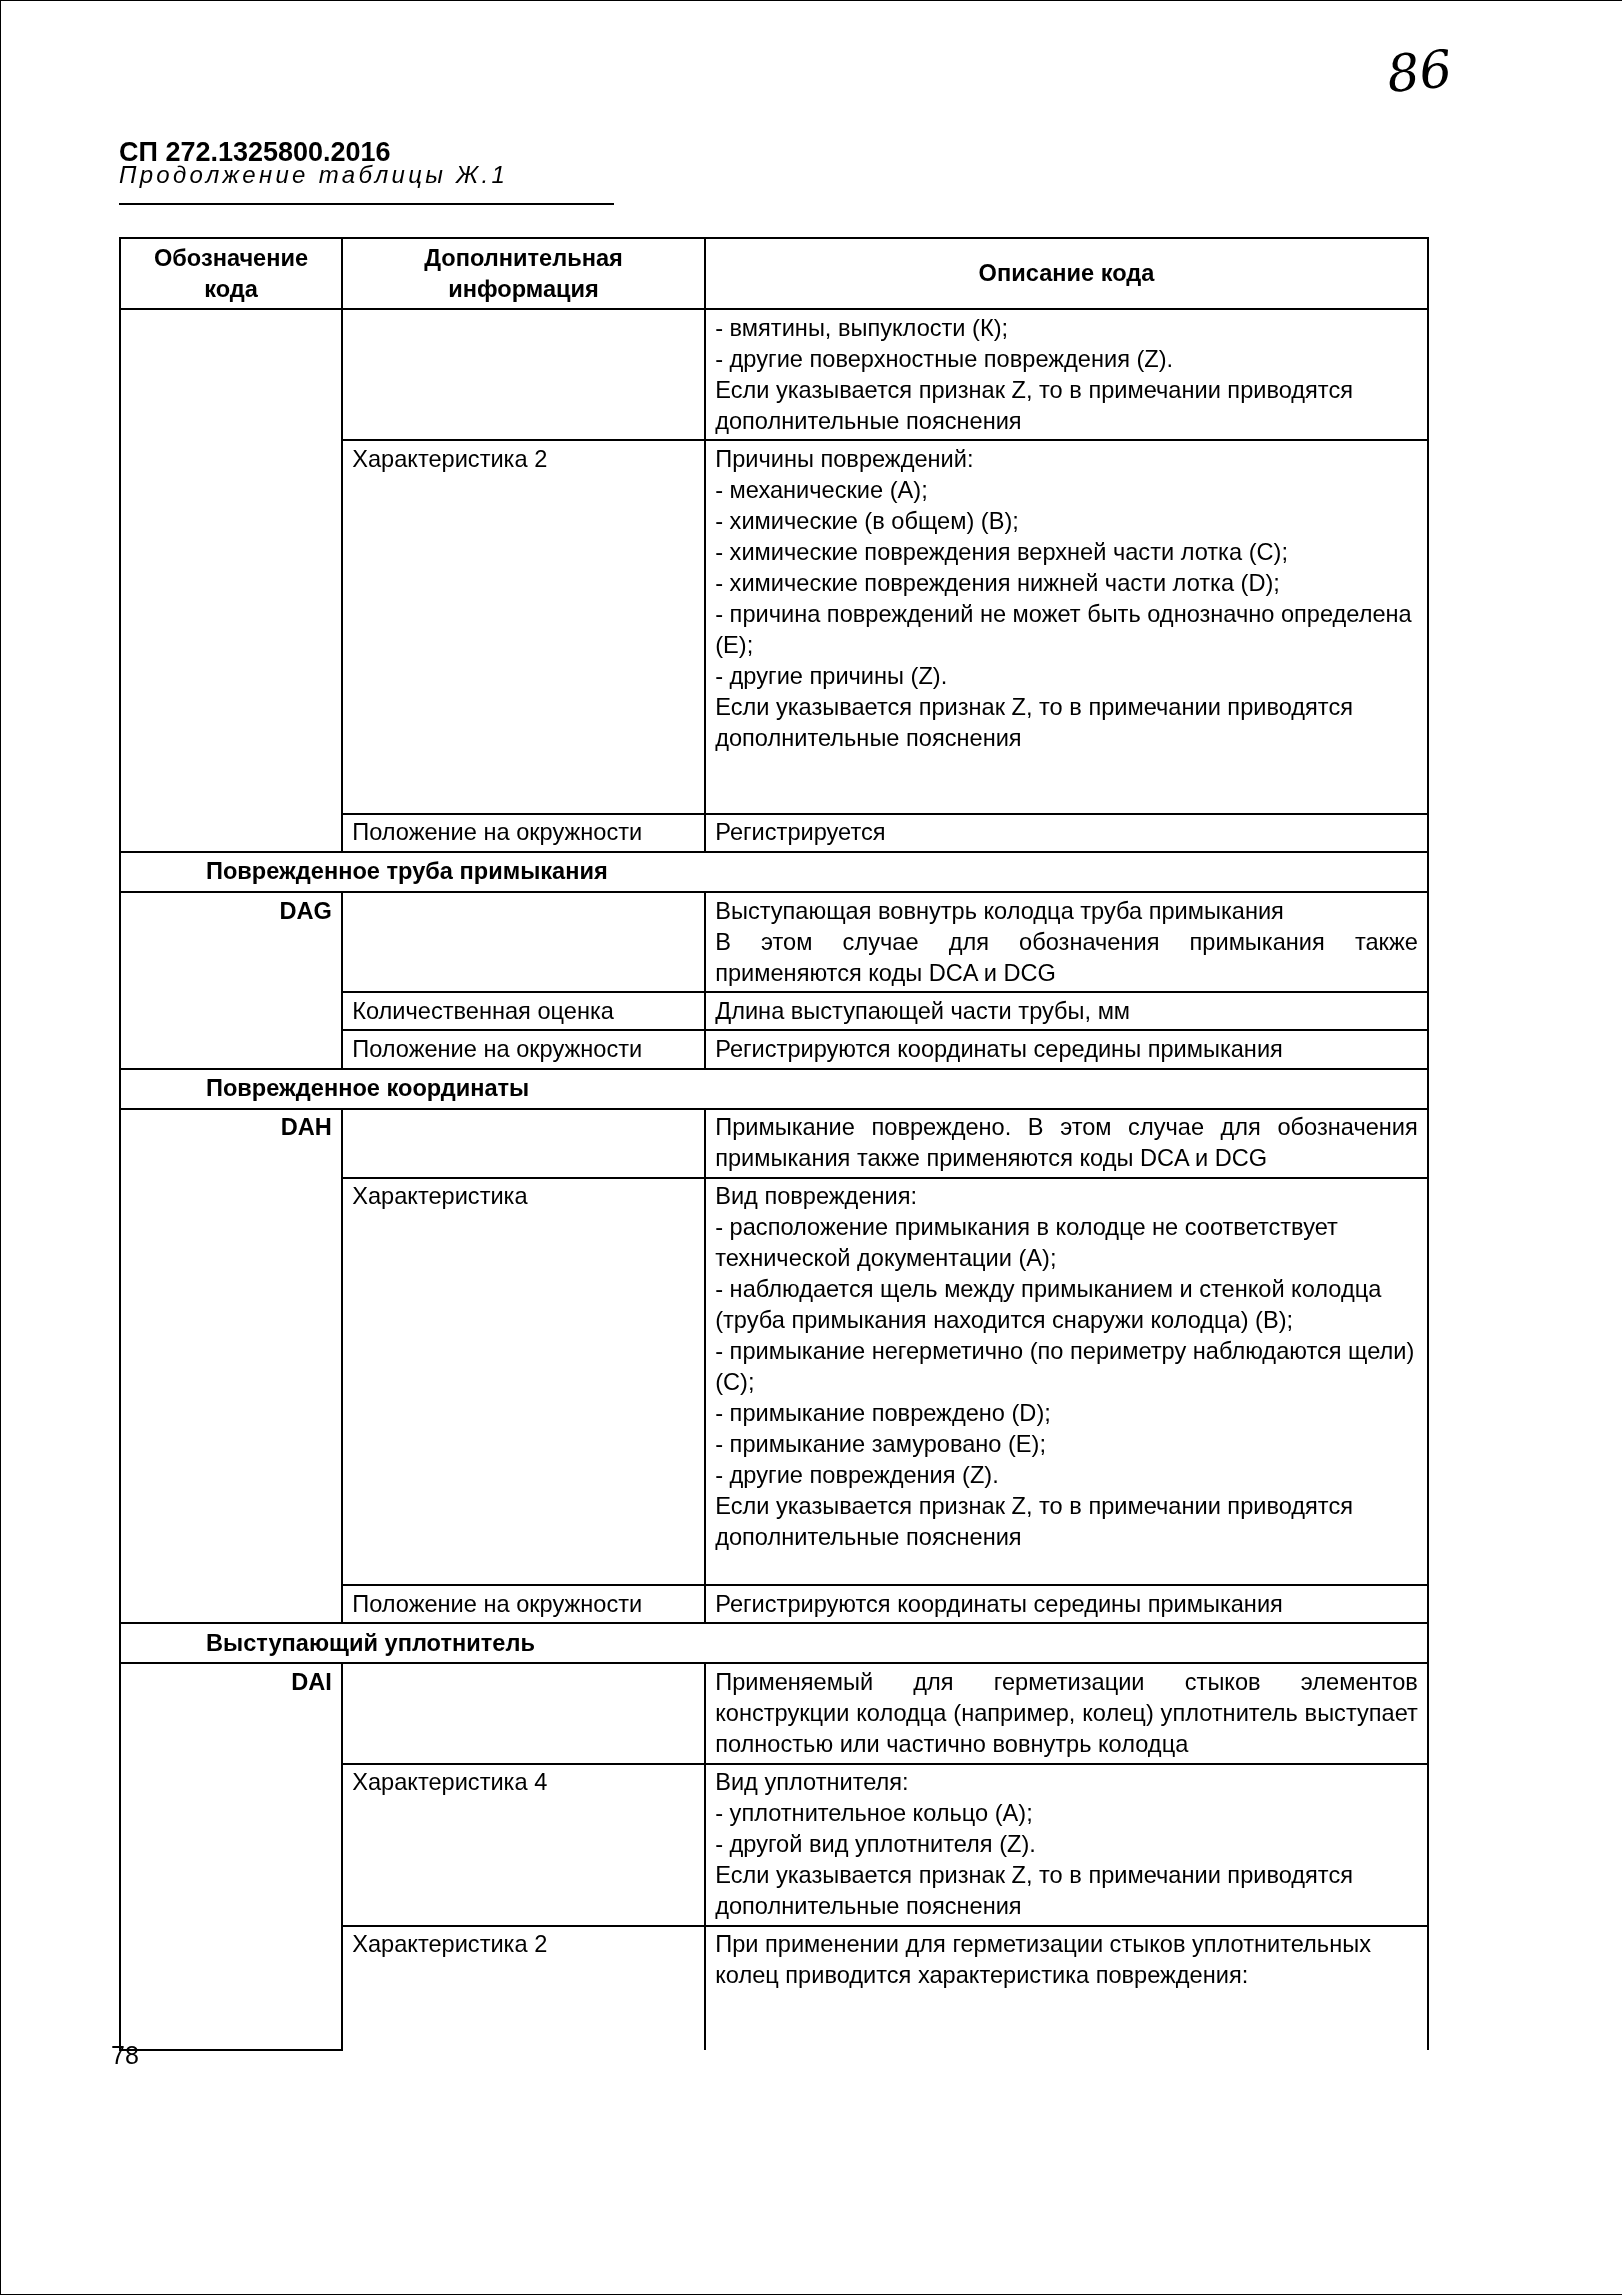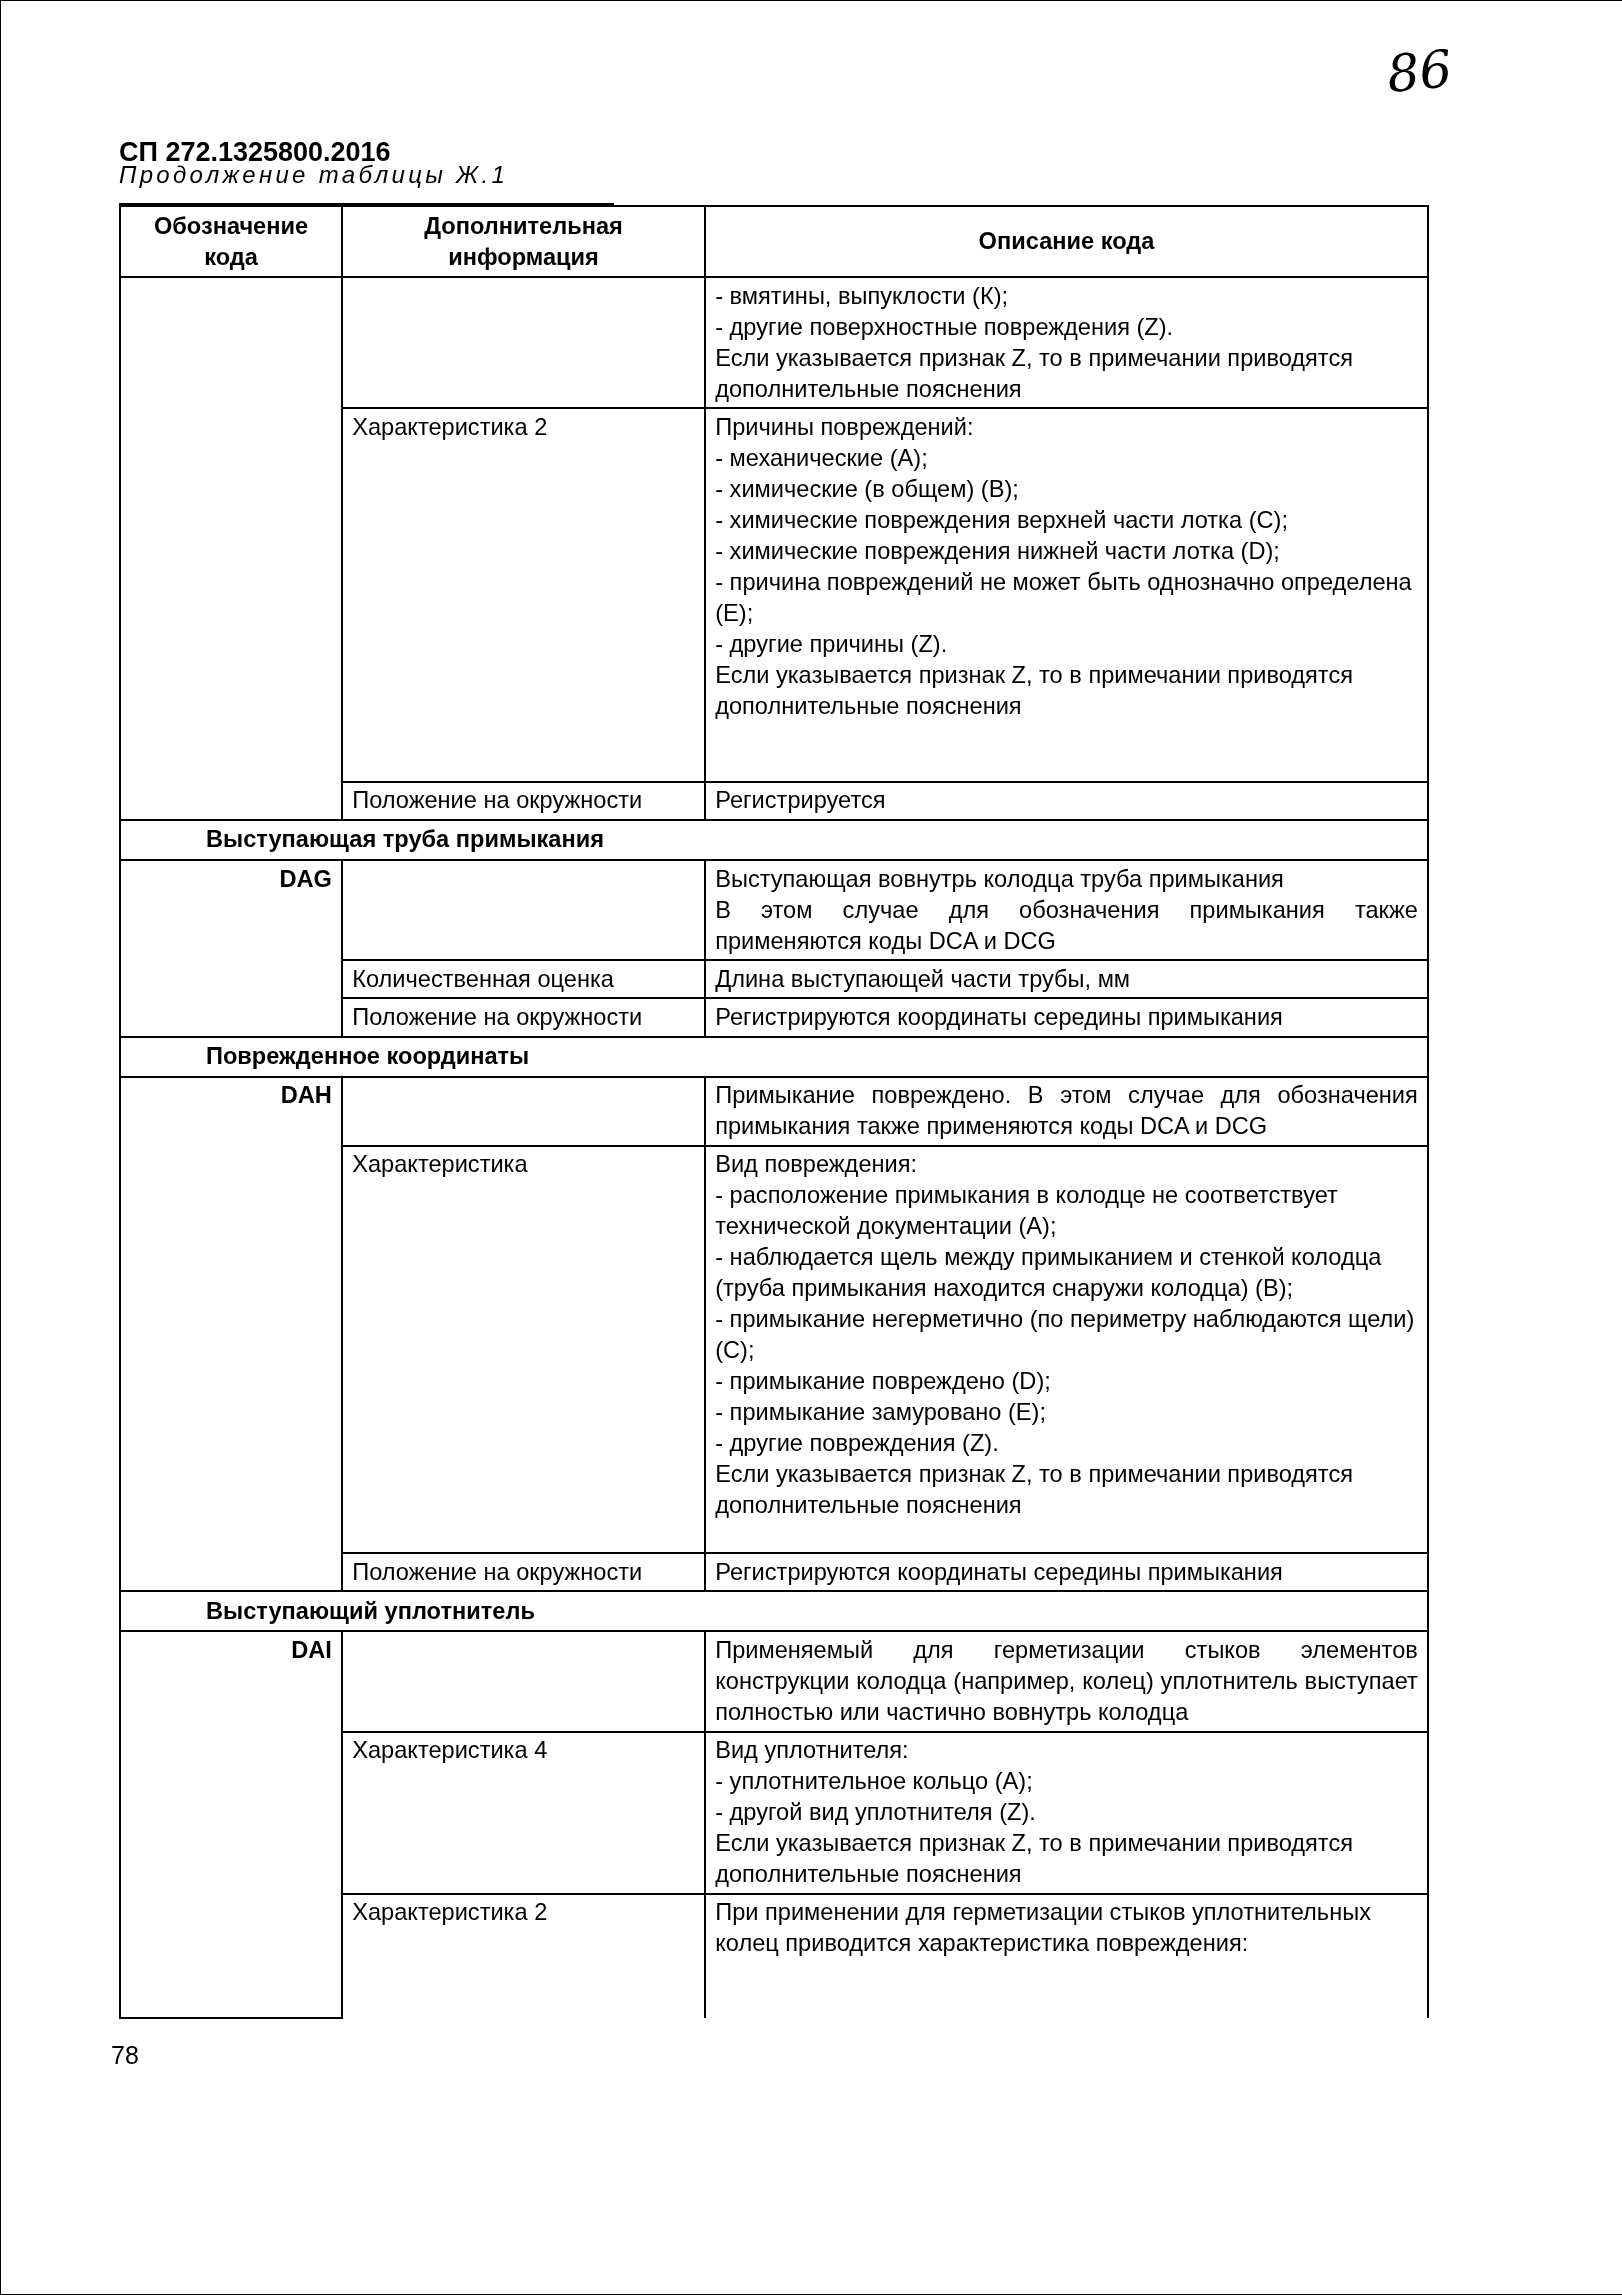--- a/index.html
+++ b/index.html
@@ -51,20 +51,21 @@
     position: absolute;
     top: 204px;
     left: 118px;
   }
   table.main {
     border-collapse: collapse;
     table-layout: fixed;
     width: 1309px;
     font-size: 23.6px;
     line-height: 31px;
+    margin-top: 32px;
   }
   table.main td, table.main th {
     border: 2px solid #000;
     vertical-align: top;
     padding: 2.6px 9.2px;
     overflow: hidden;
   }
   table.main th {
     text-align: center;
     vertical-align: middle;
@@ -139,21 +140,21 @@
 - причина повреждений не может быть однозначно определена (Е);
 - другие причины (Z).
 Если указывается признак Z, то в примечании приводятся дополнительные пояснения</td>
       </tr>
       <tr>
         <td>Положение на окружности</td>
         <td class="desc">Регистрируется</td>
       </tr>
 
       <tr class="section">
-        <td colspan="3">Выступающая труба примыкания</td>
+        <td colspan="3">Поврежденное труба примыкания</td>
       </tr>
       <tr>
         <td rowspan="3" class="code-cell">DAG</td>
         <td></td>
         <td class="desc justify">Выступающая вовнутрь колодца труба примыкания
 В этом случае для обозначения примыкания также применяются коды DCA и DCG</td>
       </tr>
       <tr>
         <td>Количественная оценка</td>
         <td class="desc">Длина выступающей части трубы, мм</td>

